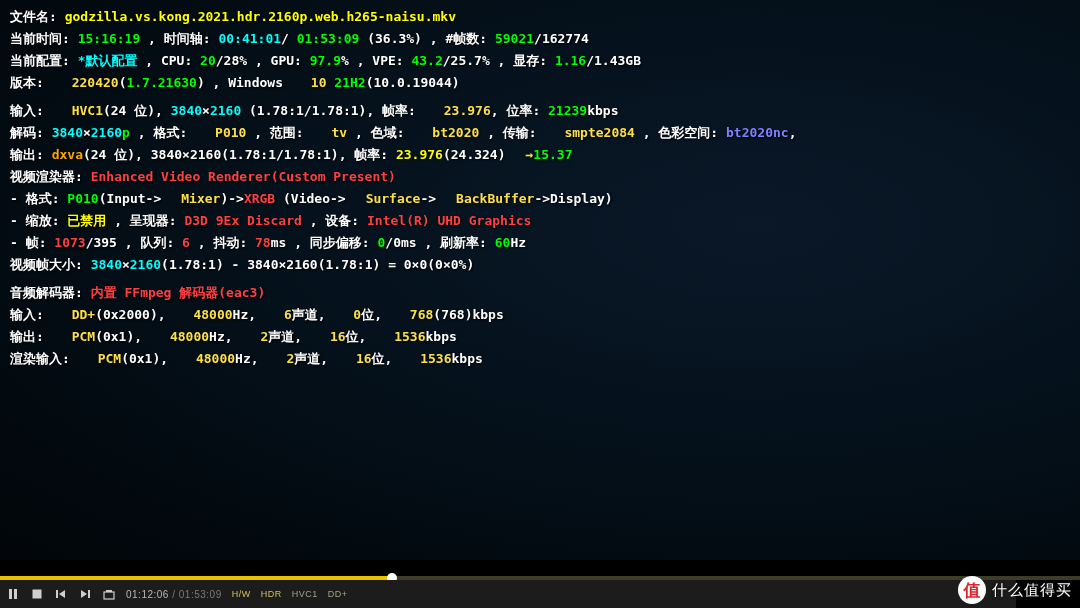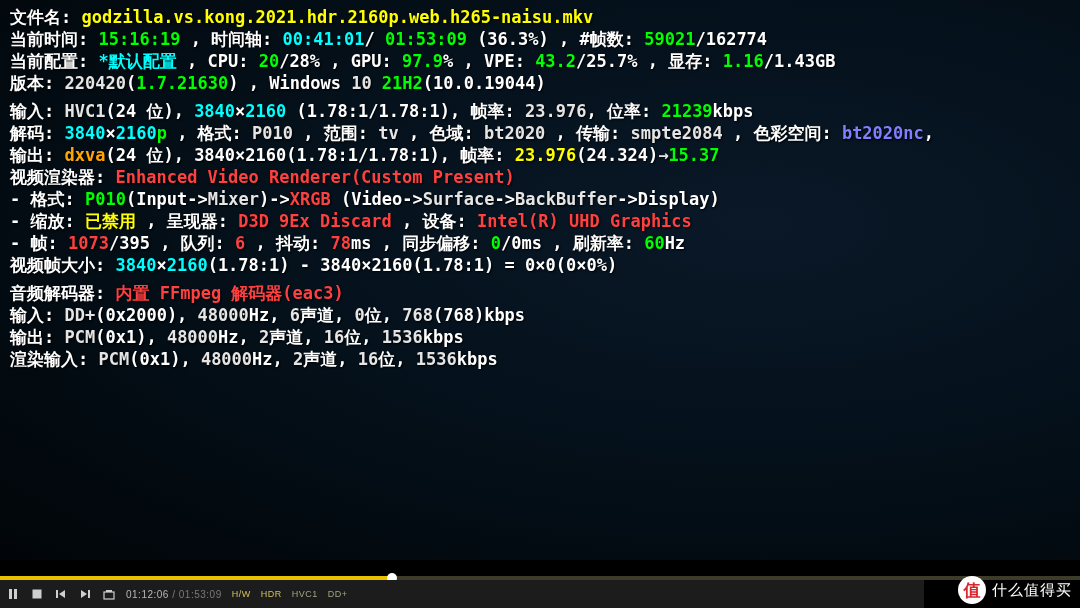--- a/index.html
+++ b/index.html
@@ -1,30 +1,30 @@
 <!DOCTYPE html>
 <html><head>
 <meta charset="utf-8">
 <style>
   * { margin:0; padding:0; box-sizing:border-box; }
   html,body { width:1080px; height:608px; overflow:hidden; background:#000; font-family:"SimSun","NSimSun","Microsoft YaHei",monospace; }
   #osd {
     position:absolute; left:0; top:0; right:0;
     padding:6px 10px 0 10px;
-    font-size:17px; line-height:22px;
+    font-size:13px; line-height:22px;
     text-shadow:1px 1px 2px #000; font-weight:bold;
     white-space:nowrap;
     font-family:"SimSun","NSimSun",monospace;
   }
   #osd .ln { display:block; }
   .c-white   { color:#ffffff; }
   .c-yellow  { color:#ffff00; }
   .c-cyan    { color:#00ffff; }
   .c-green   { color:#00ff00; }
-  .c-magenta { color:#e5e5e5; }
+  .c-magenta { color:#fde047;margin-left:20px; }
   .c-red     { color:#ff4040; }
   .c-orange  { color:#ffa500;text-align:right; }
   .c-lblue   { color:#8080ff; }
 
   
   #frame {
     position:absolute; left:0; top:0; width:1080px; height:560px;
     background:radial-gradient(ellipse at 70% 40%, #0a1828 0%, #05121d 40%, #010508 100%);
   }
 
@@ -36,21 +36,21 @@
   #progress .fill {
     height:100%; background:#e6c200; position:relative;
   }
   #progress .knob {
     position:absolute; right:-5px; top:-3px; width:10px; height:10px;
     background:#fff; border-radius:50%;
   }
 
   
   #controls {
-    position:absolute; left:0; bottom:0; width:924px; height:28px;
+    position:absolute; left:0; bottom:0; width:1016px; height:28px;
     background:#1c1c1c; display:flex; align-items:center;
     color:#bfbfbf; font-family:Arial,sans-serif; font-size:10px;
     padding:0 6px; gap:10px;
   }
   #controls .ic { width:14px; height:14px; display:flex; align-items:center; justify-content:center; cursor:pointer; color:#cfcfcf; }
   #controls .ic svg { width:12px; height:12px; fill:currentColor; }
   #controls .time { color:#b8b8b8; letter-spacing:0.5px; font-size:10px; }
   #controls .dim { color:#7a7a7a; }
   #controls .badge { color:#9ca880; font-size:9px; letter-spacing:0.5px; }
   #controls .badge.hw { color:#d0c060; }

